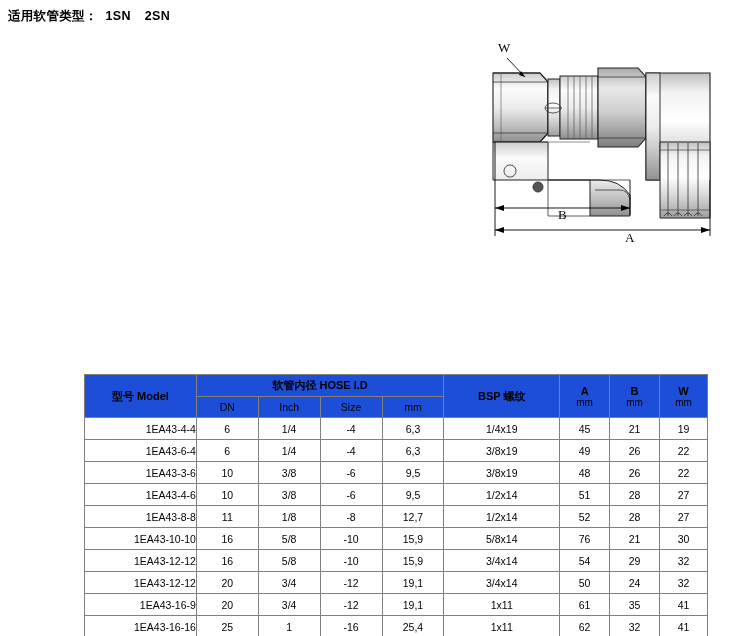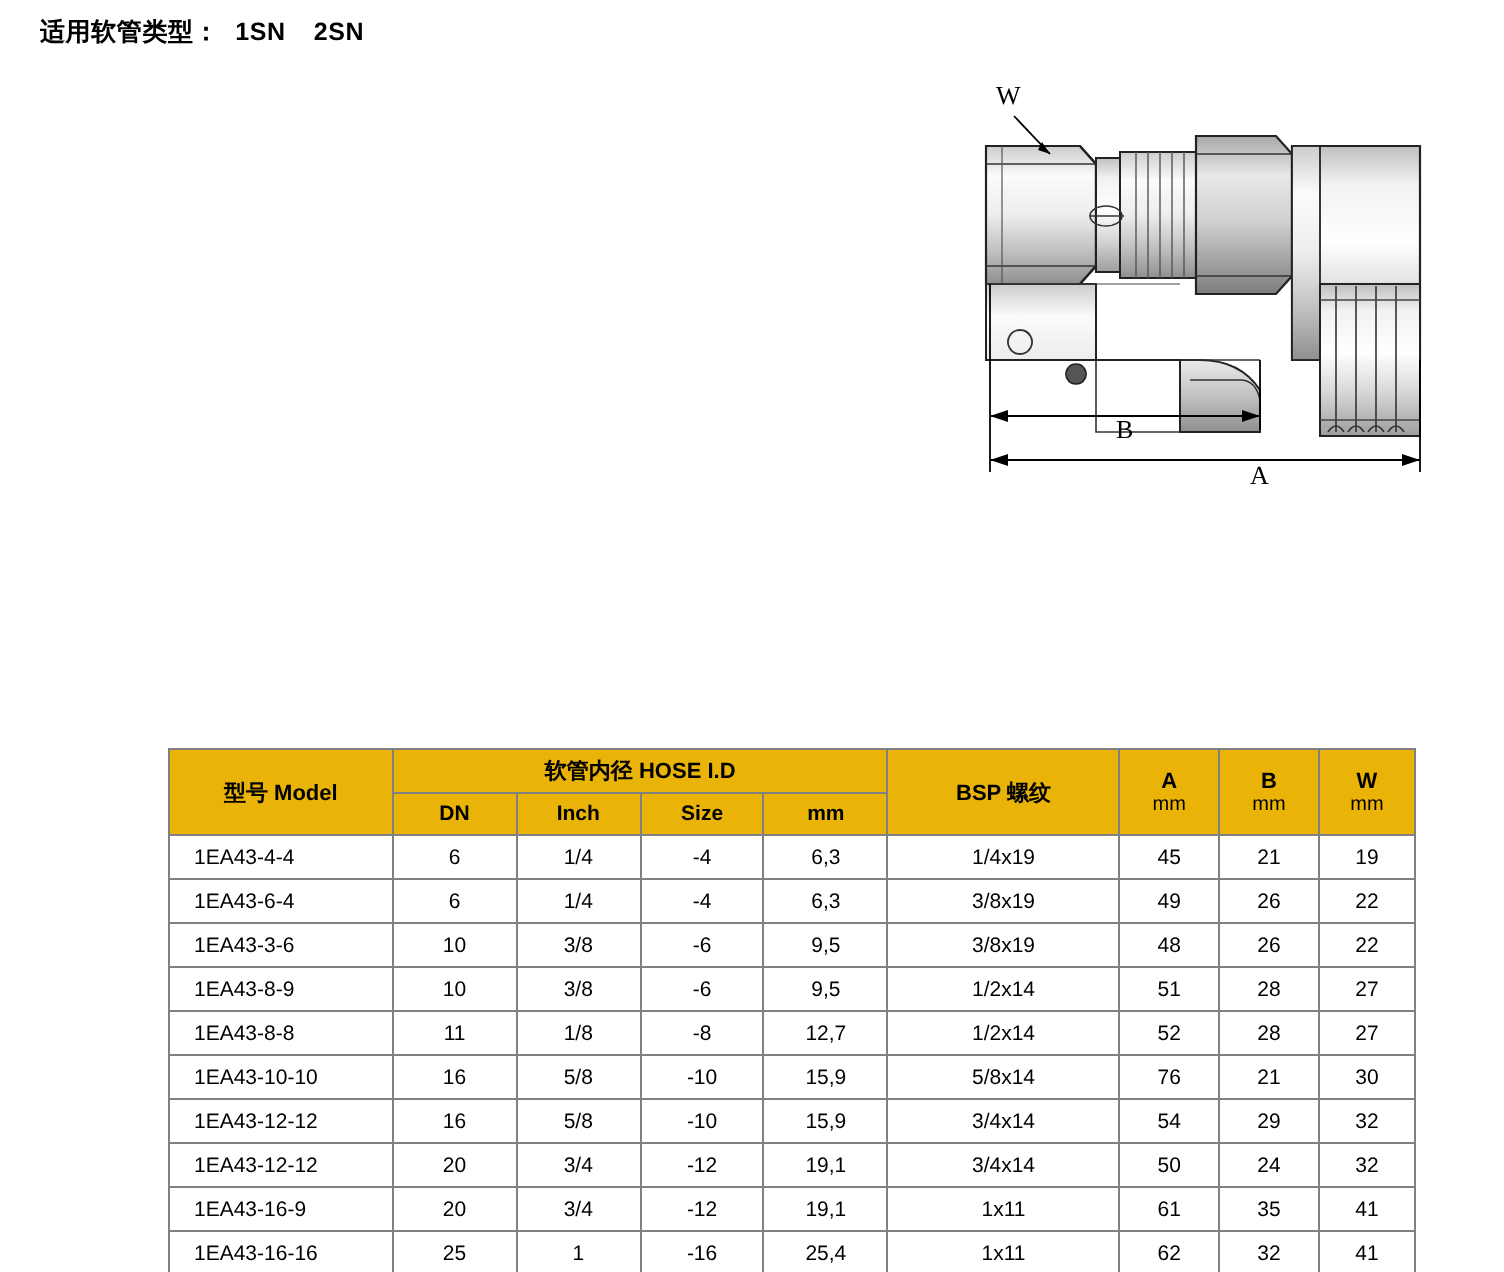--- a/index.html
+++ b/index.html
@@ -12,21 +12,21 @@
     background: #ffffff;
     font-family: "Liberation Sans", sans-serif;
     color: #000000;
     position: relative;
     overflow: hidden;
   }
 
   
   .header-note {
     position: absolute;
-    left: 20px;
+    left: 8px;
     top: 8px;
     font-size: 12.5px;
     font-weight: bold;
     letter-spacing: 0.3px;
     white-space: nowrap;
   }
   .header-note .label { margin-right: 2px; }
   .header-note .val1 { margin-left: 6px; }
   .header-note .val2 { margin-left: 14px; }
 
@@ -54,41 +54,41 @@
   }
   table.spec td, table.spec th {
     border: 1px solid #808080;
     text-align: center;
     vertical-align: middle;
     padding: 0;
     height: 21px;
     font-weight: normal;
   }
   table.spec thead th {
-    background: #eab308;
+    background: #1d4ed8;
     font-weight: bold;
     font-size: 11px;
   }
   table.spec thead th.sub {
-    font-weight: bold;
+    font-weight: normal;
     font-size: 10.5px;
     height: 20px;
   }
   table.spec thead th .unit {
     display: block;
     font-weight: normal;
     font-size: 10px;
     line-height: 11px;
   }
   table.spec thead th .stack-top {
     display: block;
     line-height: 12px;
   }
   table.spec tbody td.model {
-    text-align: left;
+    text-align: right;
     padding-left: 12px;
     font-size: 10.5px;
   }
   table.spec tbody tr td {
     background: #ffffff;
   }
   
   col.c-model { width: 112px; }
   col.c-dn    { width: 62px; }
   col.c-inch  { width: 62px; }
@@ -271,21 +271,21 @@
           <td>10</td>
           <td>3/8</td>
           <td>-6</td>
           <td>9,5</td>
           <td>3/8x19</td>
           <td>48</td>
           <td>26</td>
           <td>22</td>
         </tr>
         <tr>
-          <td class="model">1EA43-8-9</td>
+          <td class="model">1EA43-4-6</td>
           <td>10</td>
           <td>3/8</td>
           <td>-6</td>
           <td>9,5</td>
           <td>1/2x14</td>
           <td>51</td>
           <td>28</td>
           <td>27</td>
         </tr>
         <tr>

